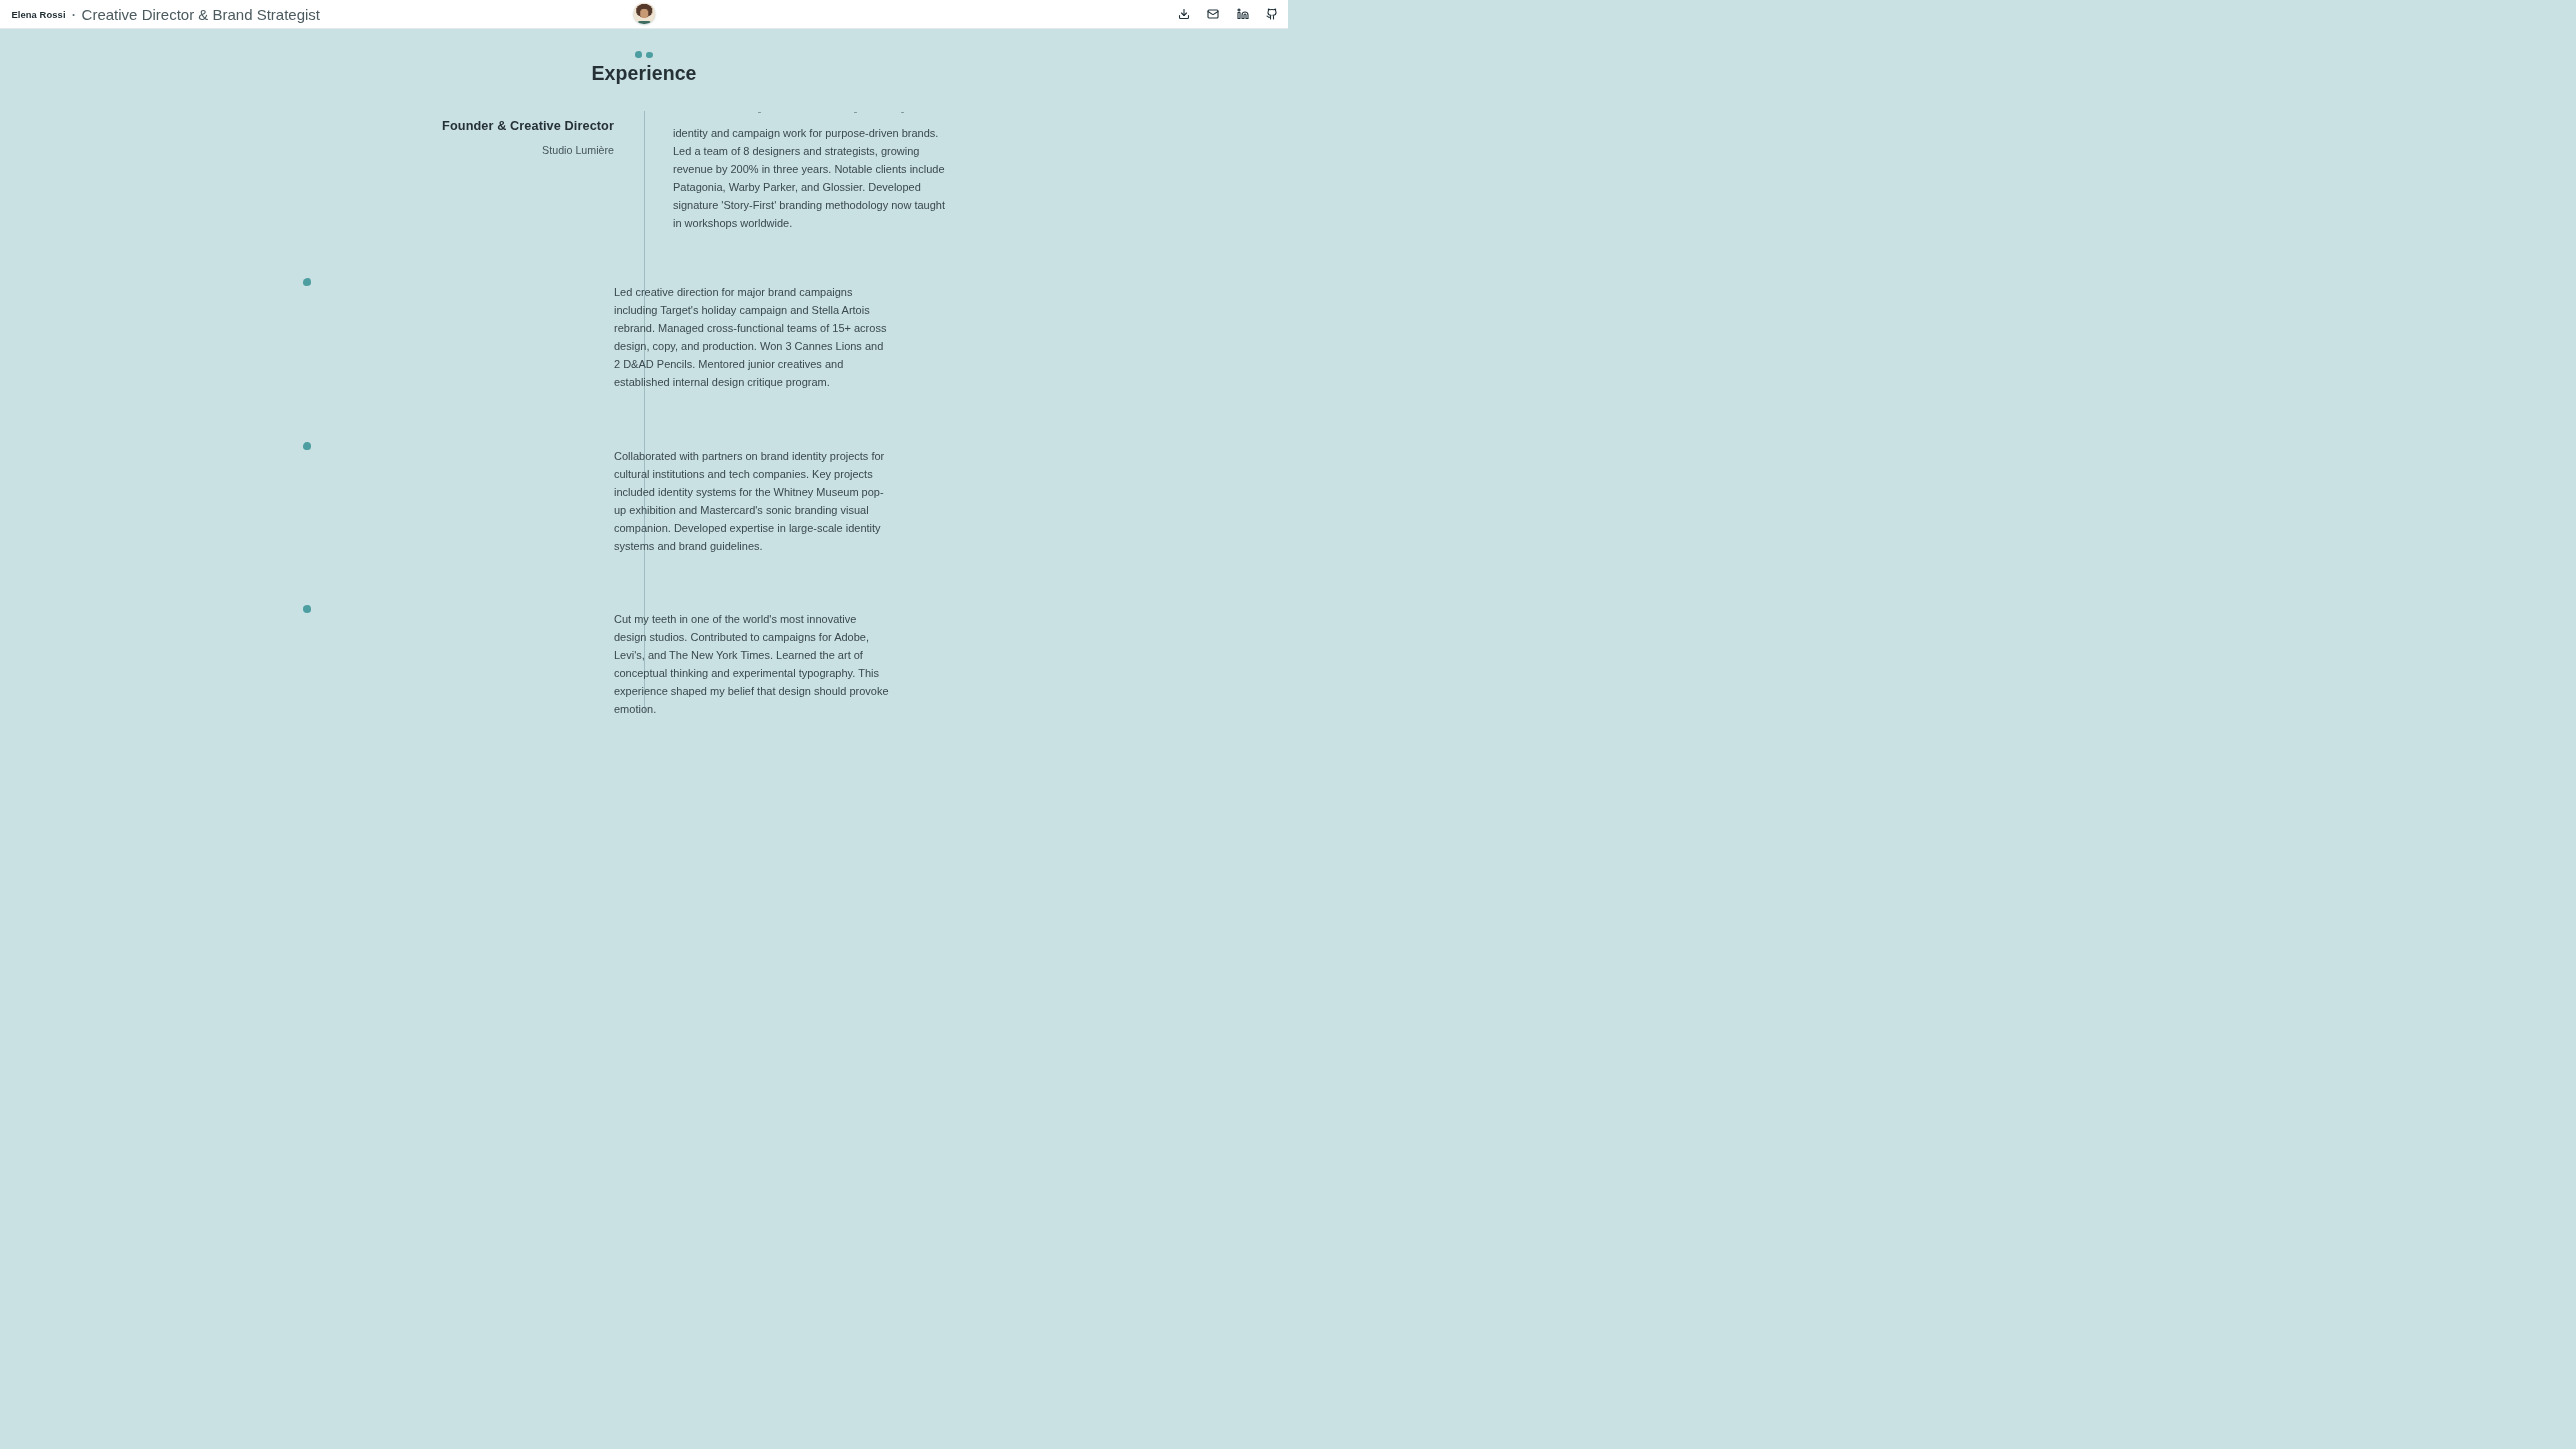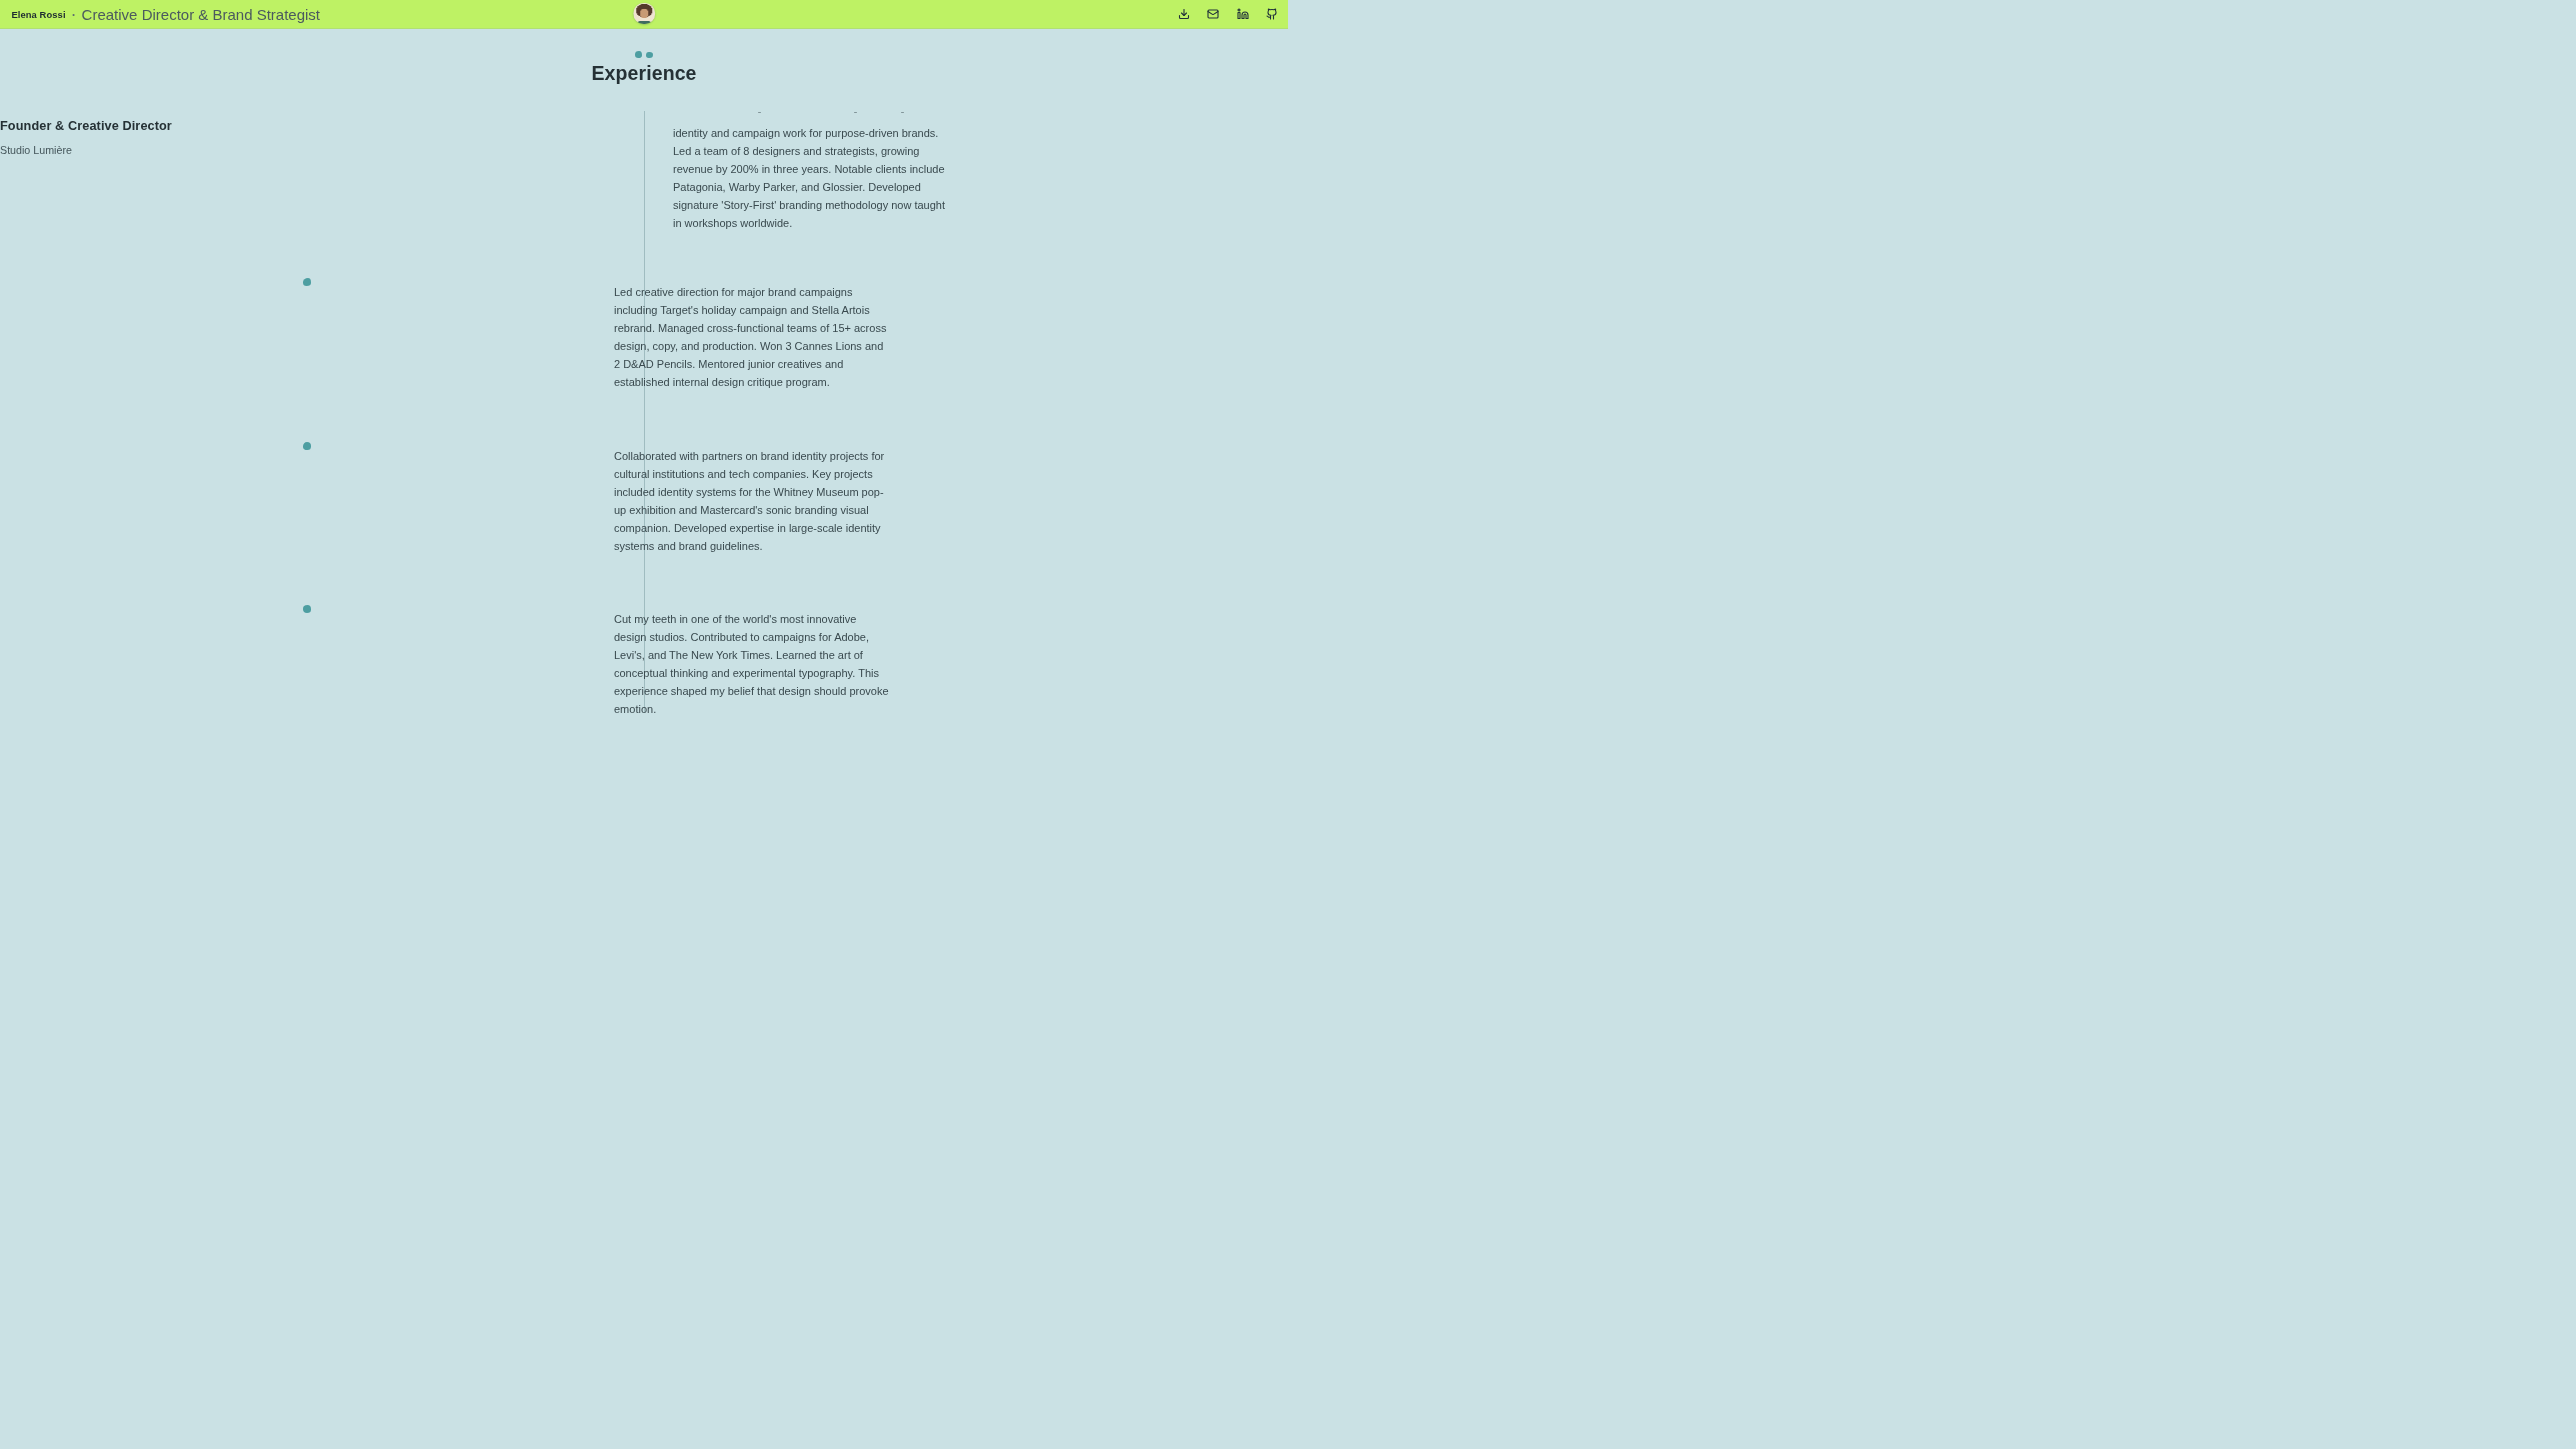--- a/index.html
+++ b/index.html
@@ -7,21 +7,21 @@
   body {
     background:#cae1e4;
     font-family:"Liberation Sans","DejaVu Sans",sans-serif;
     color:#39494e;
     position:relative;
   }
 
   
   .topbar {
     position:absolute; top:0; left:0; width:1288px; height:29px;
-    background:#bef264;
+    background:#ffffff;
     border-bottom:0.7px solid rgba(130,160,165,0.22);
     display:flex; align-items:center;
     padding:0 10px 0 11.4px;
     z-index:5;
   }
   .identity { display:flex; align-items:center; gap:6.7px; }
   .identity .name { font-size:9.4px; font-weight:700; color:#1e2c31; letter-spacing:0.1px; }
   .identity .sep  { font-size:7.4px; color:#5d6d71; }
   .identity .subtitle { font-size:15px; color:#4b5a5f; }
 
@@ -69,21 +69,21 @@
   
   .timeline { position:absolute; top:0; left:0; width:1288px; height:725px; }
   .tl-line {
     position:absolute; left:644px; top:111px; width:0.7px; height:602px;
     background:#9fbcc0;
   }
   .entry {
     position:absolute; left:0; width:1288px;
     display:grid; grid-template-columns:614px 59px 614px;
   }
-  .entry .left  { }
+  .entry .left  { text-align:right; }
   .entry .mid   { position:relative; }
   .entry .right {}
 
   .e1 { top:111px; }
   .e2 { top:275px; }
   .e3 { top:439px; }
   .e4 { top:602px; }
 
   .period  { font-size:9.7px; line-height:14.8px; color:#4e5e63; }
   .role    { font-size:12.7px;  line-height:17px; font-weight:700; color:#253135; margin-top:8px; letter-spacing:0.1px; }

